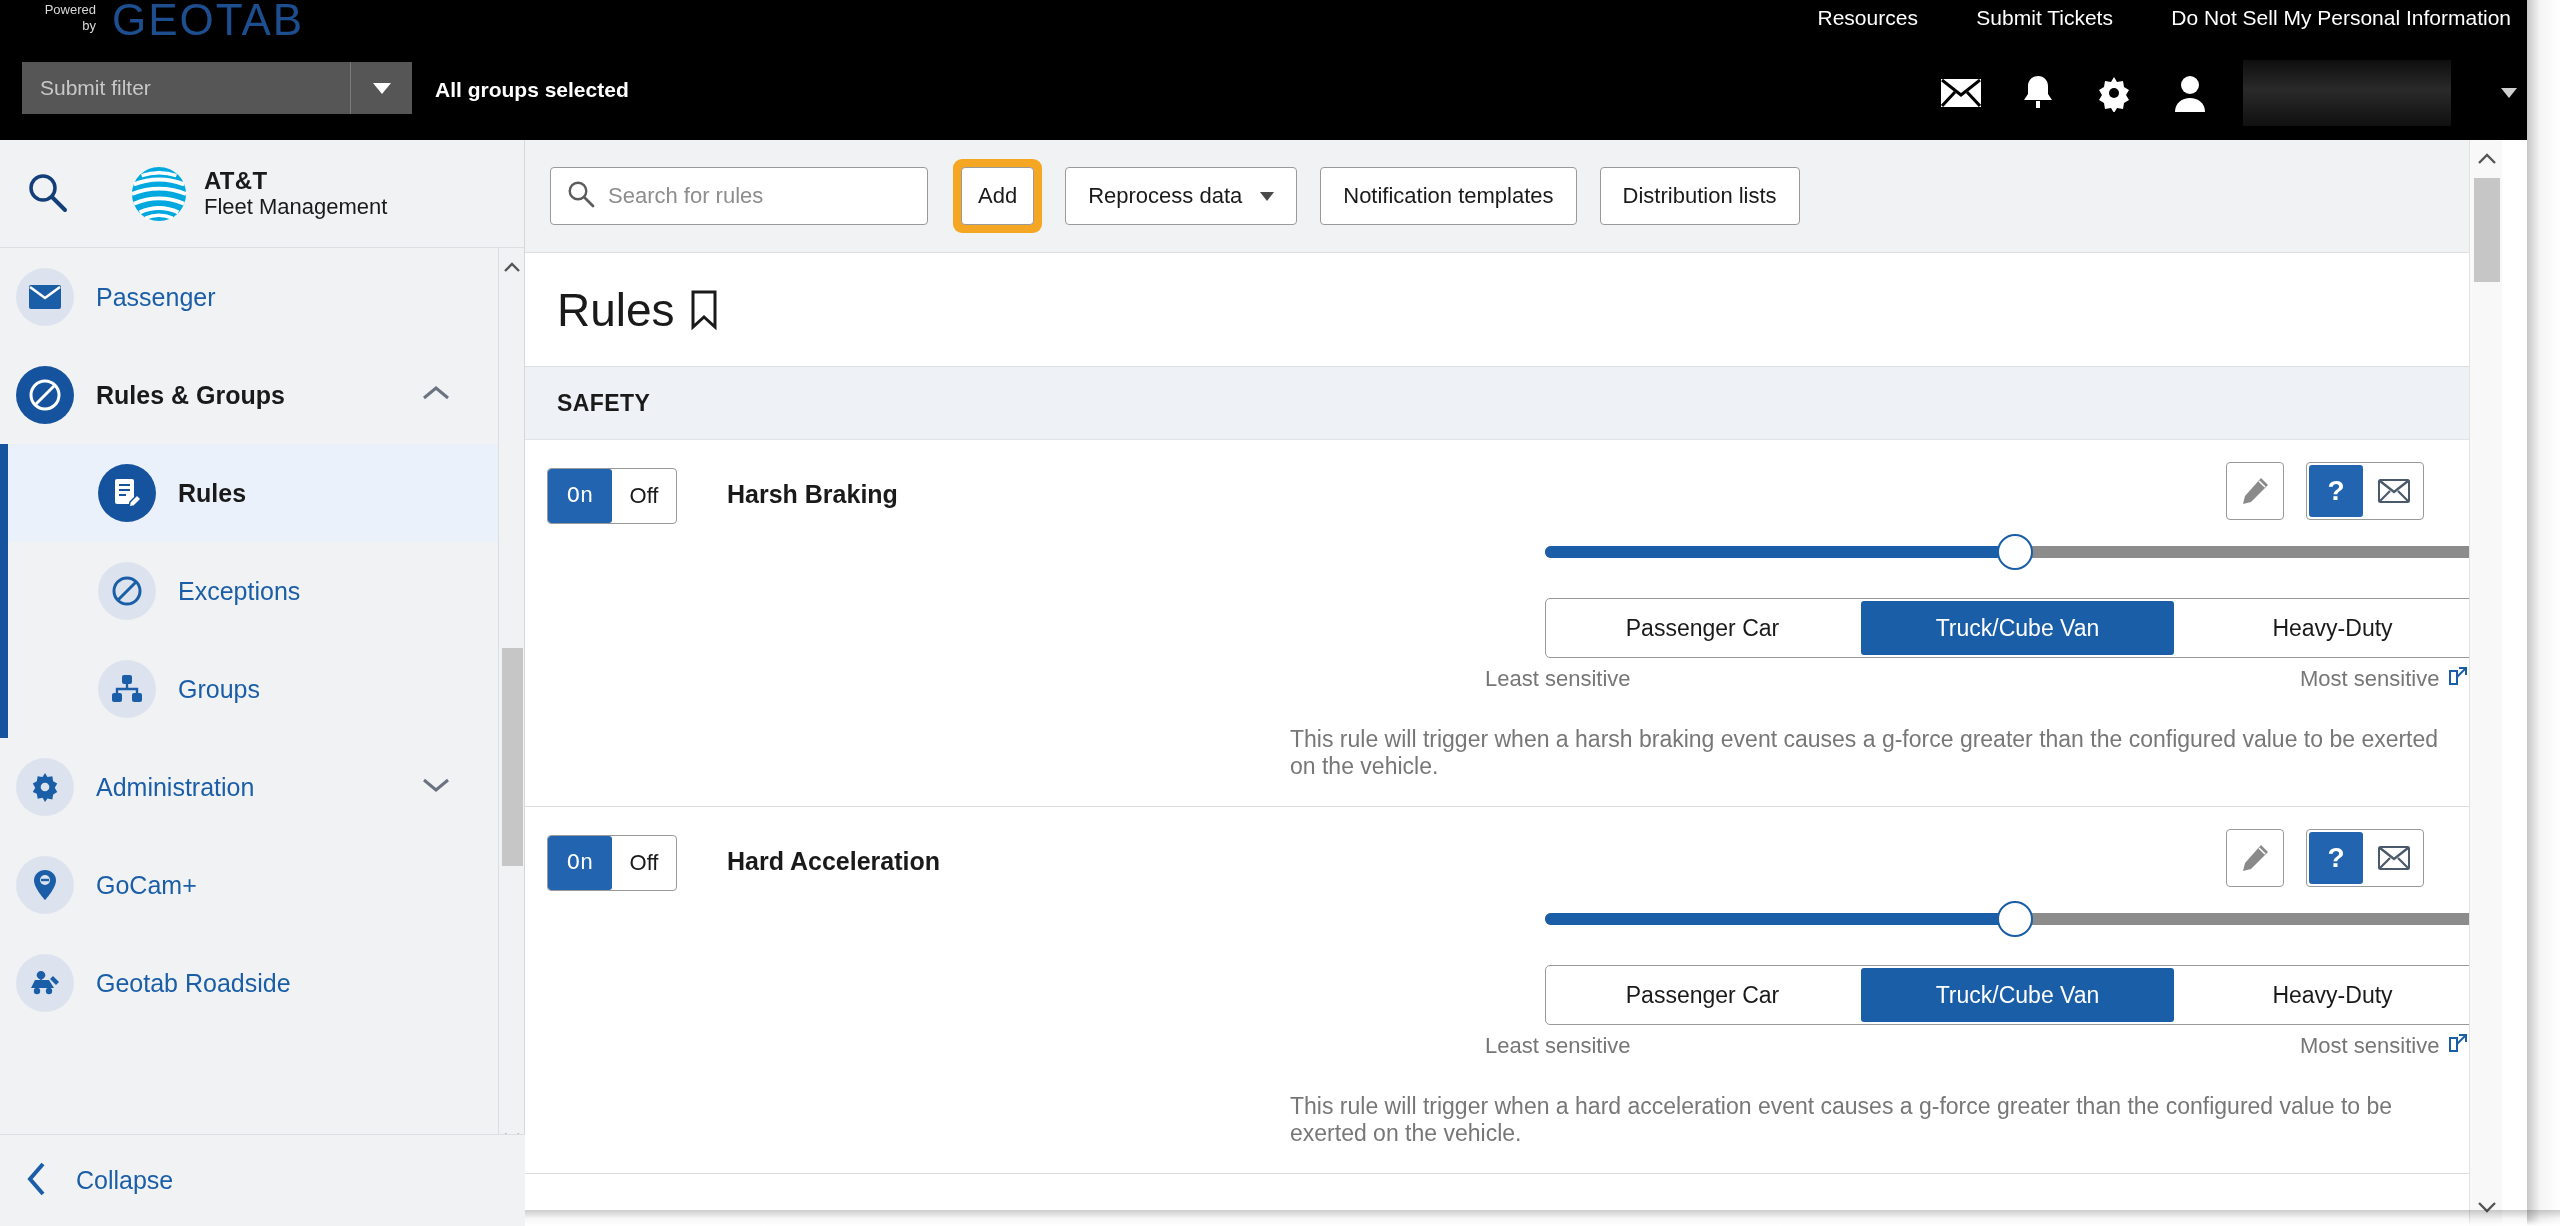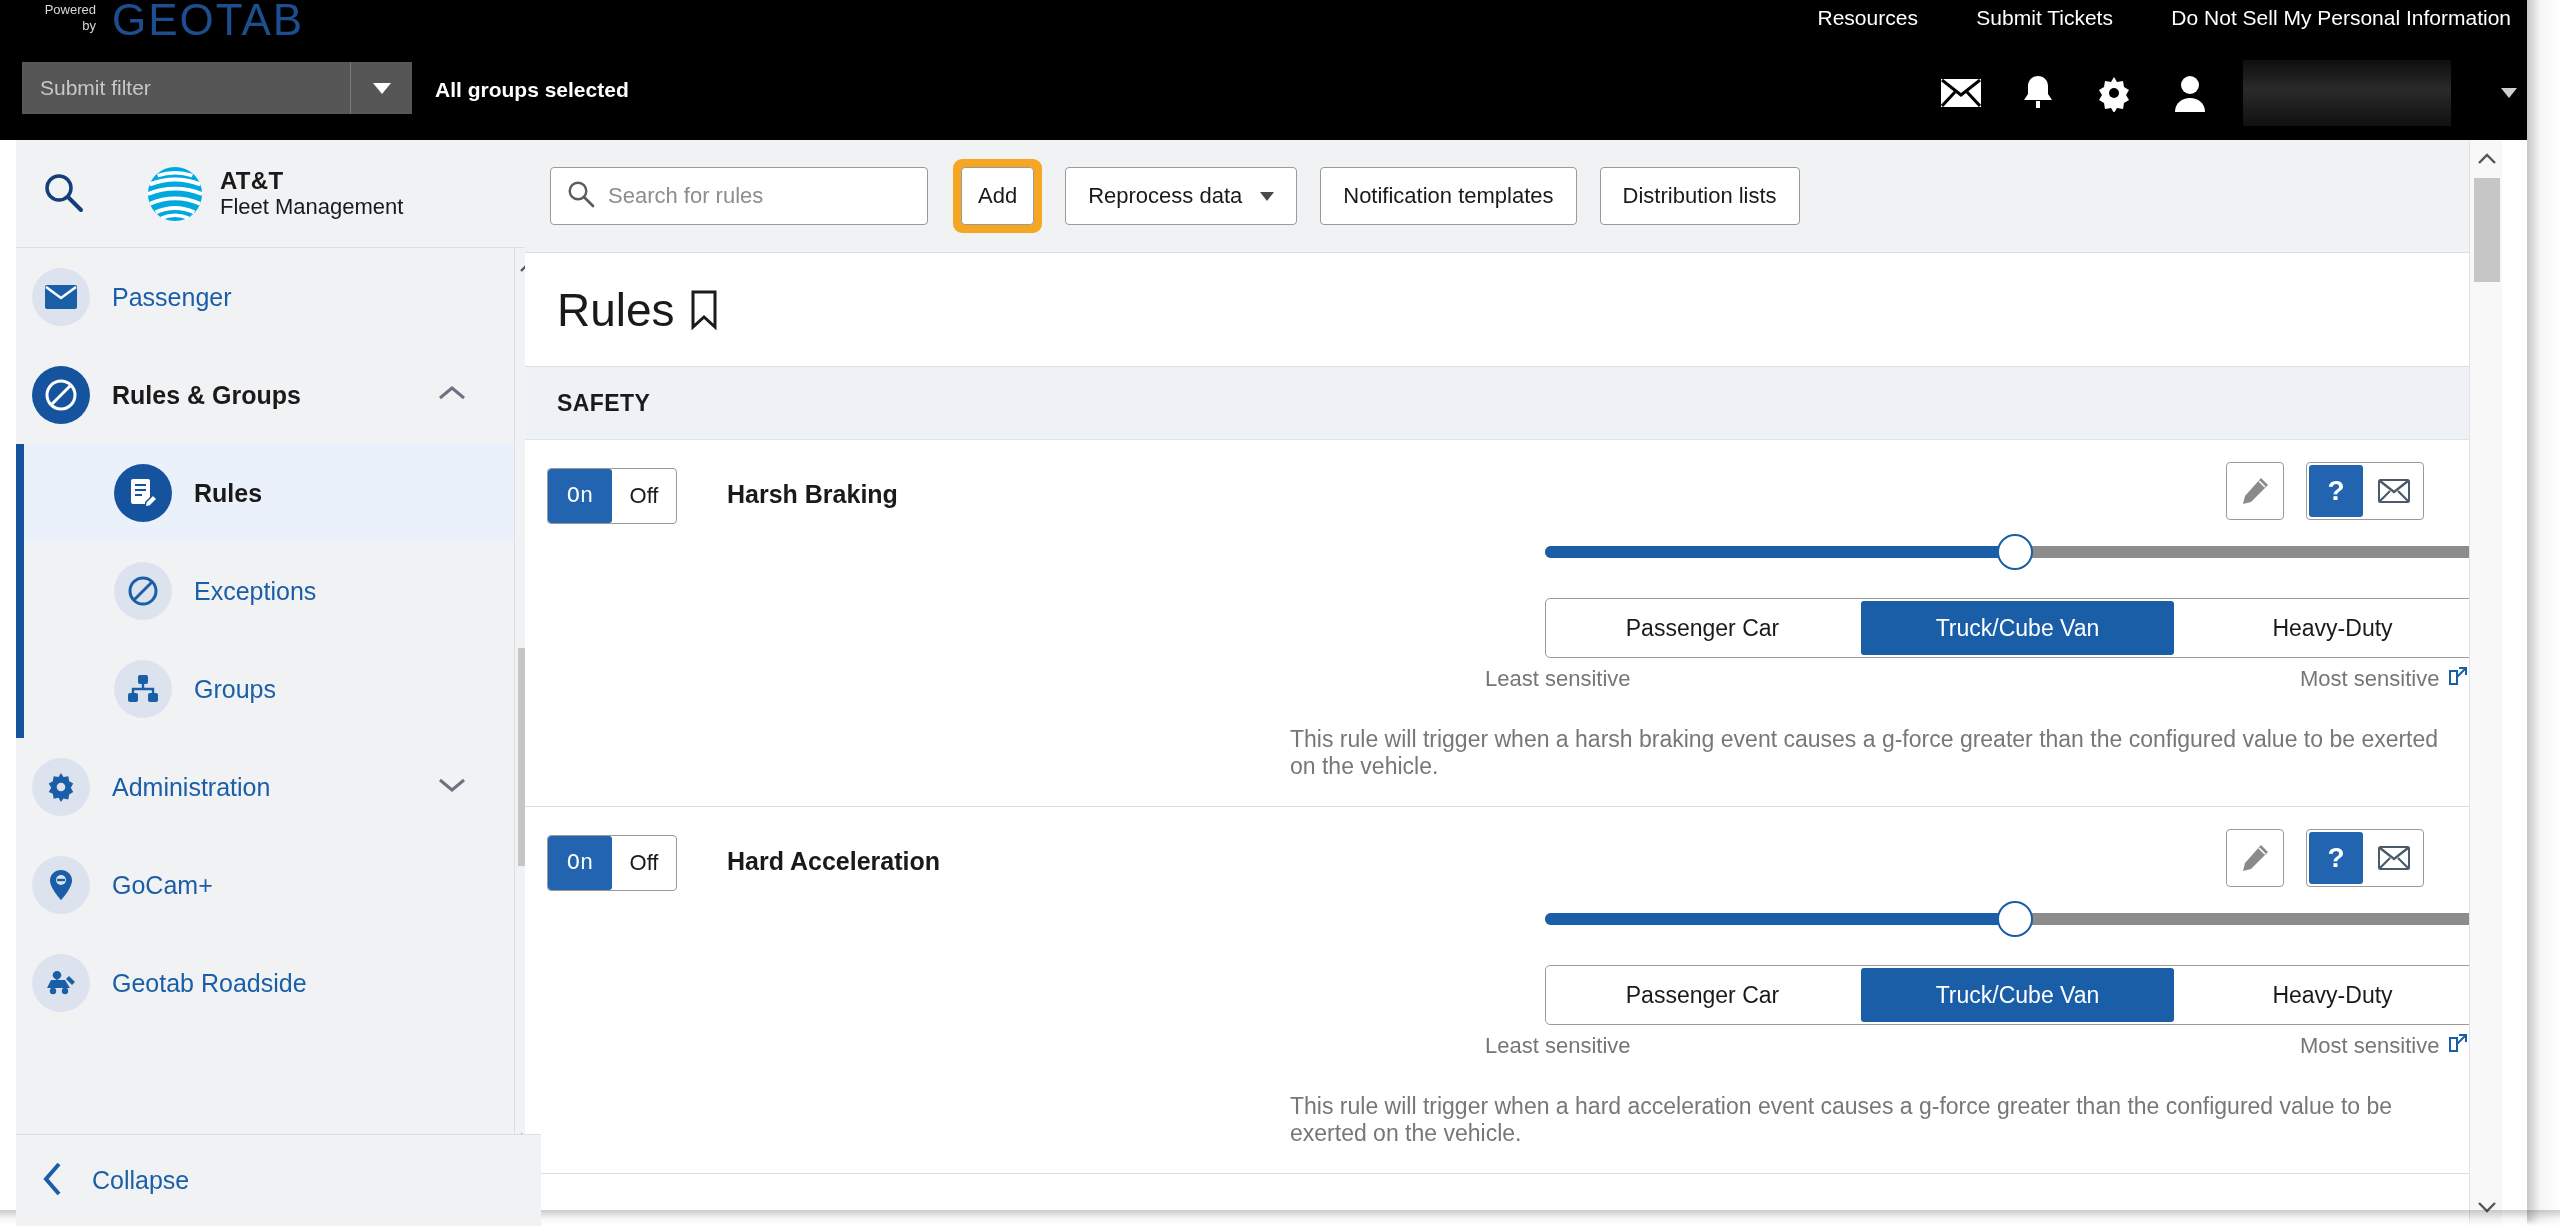--- a/index.html
+++ b/index.html
@@ -68,21 +68,21 @@
   .user-caret {
     width: 0; height: 0; margin-left: 10px;
     border-left: 8px solid transparent;
     border-right: 8px solid transparent;
     border-top: 10px solid #cfcfcf;
     cursor: pointer;
   }
 
   
   .sidebar {
-    position: absolute; left: 16px; top: 140px;
+    position: absolute; left: 0; top: 140px;
     width: 525px; height: 1086px;
     background: #f1f2f4;
     border-right: 1px solid #d5d7da;
   }
   .sb-top {
     height: 108px; display: flex; align-items: center;
     border-bottom: 1px solid #dcdee1; background: #f1f2f4;
   }
   .sb-search { margin-left: 26px; cursor: pointer; }
   .sb-brand {

